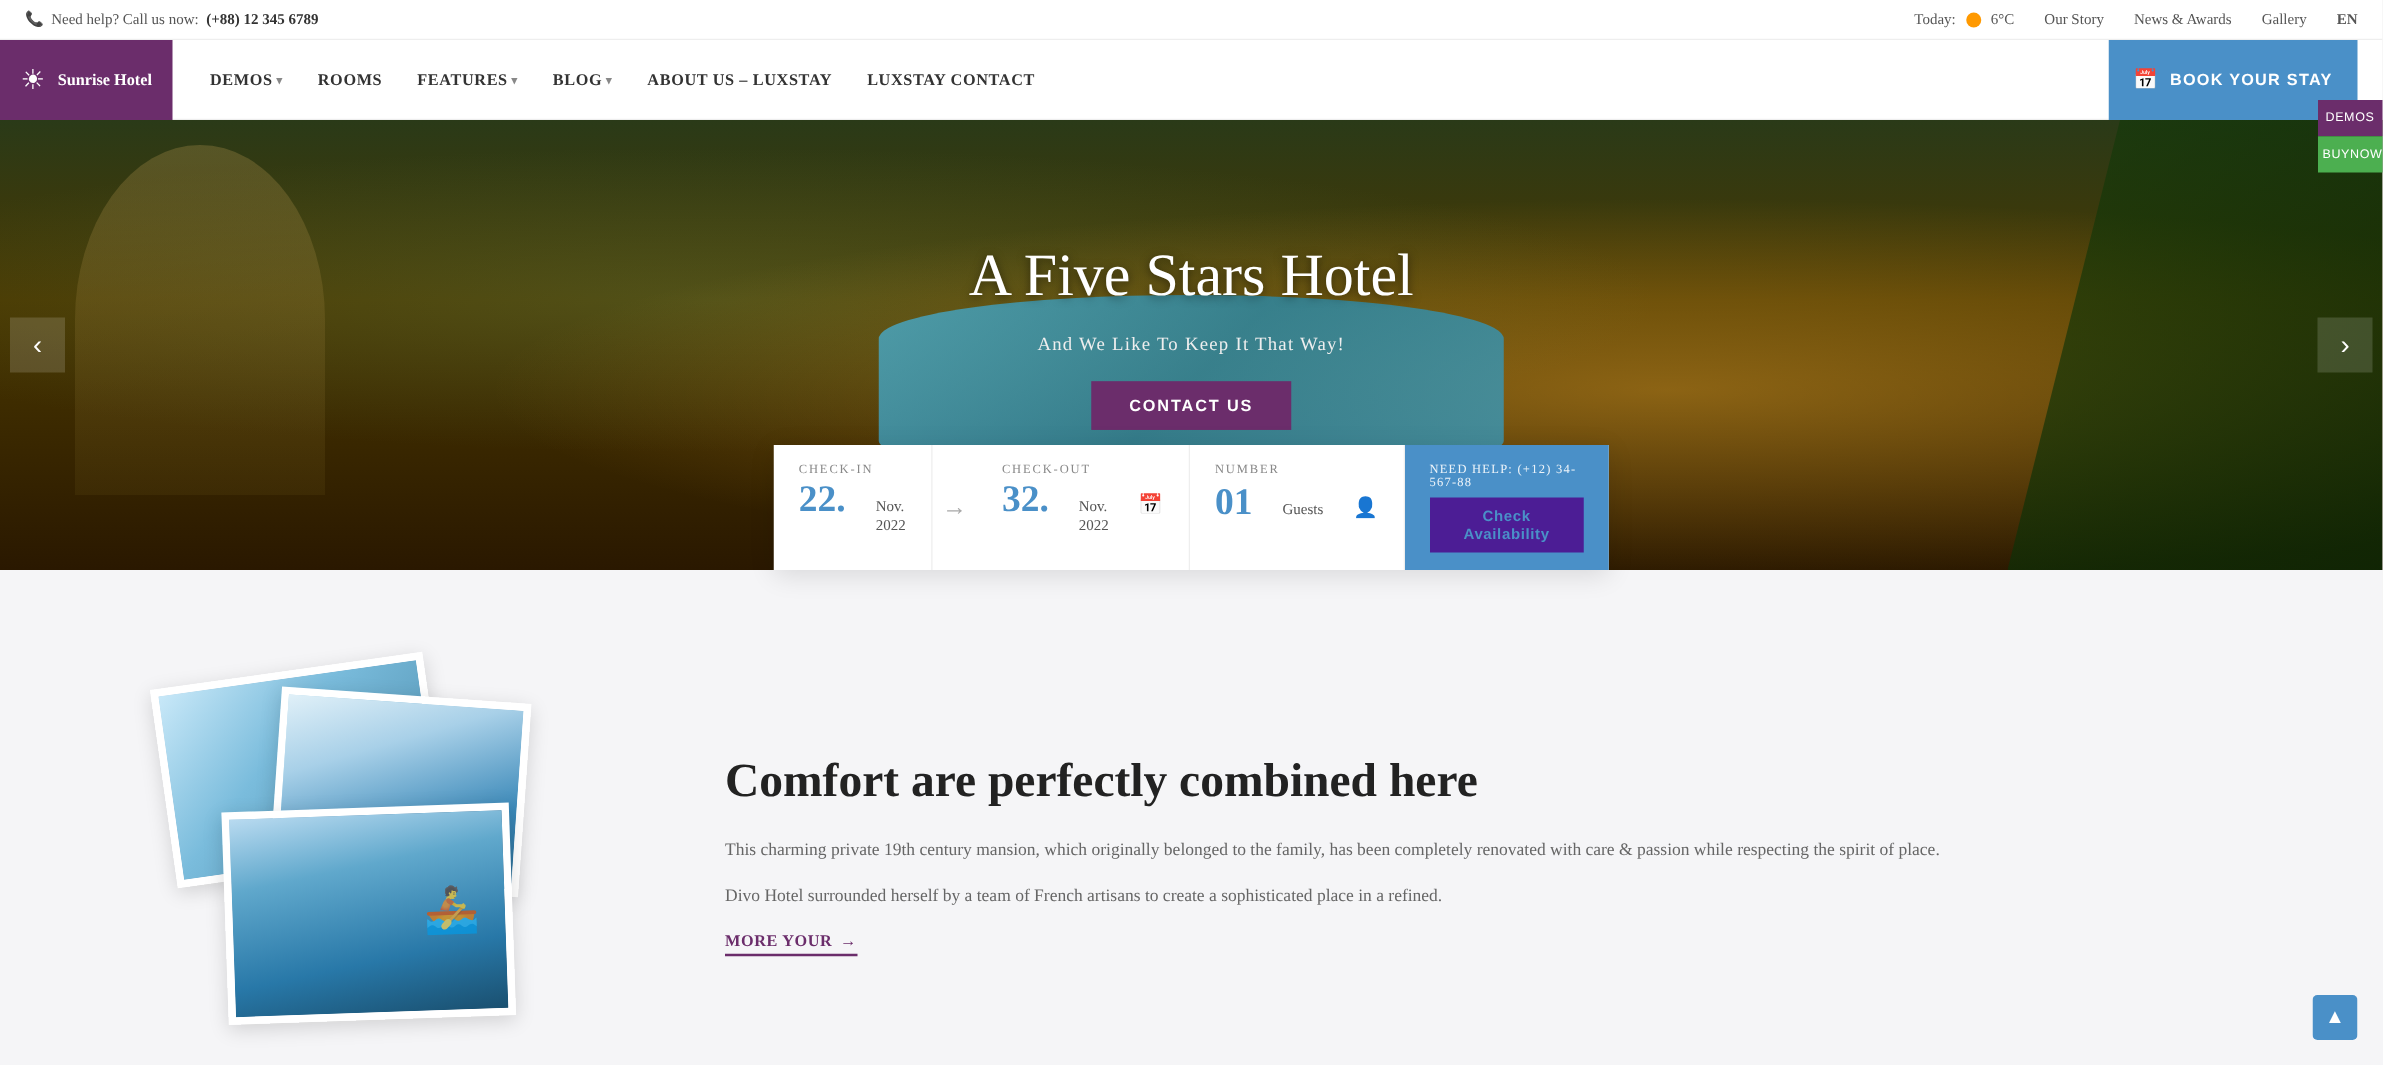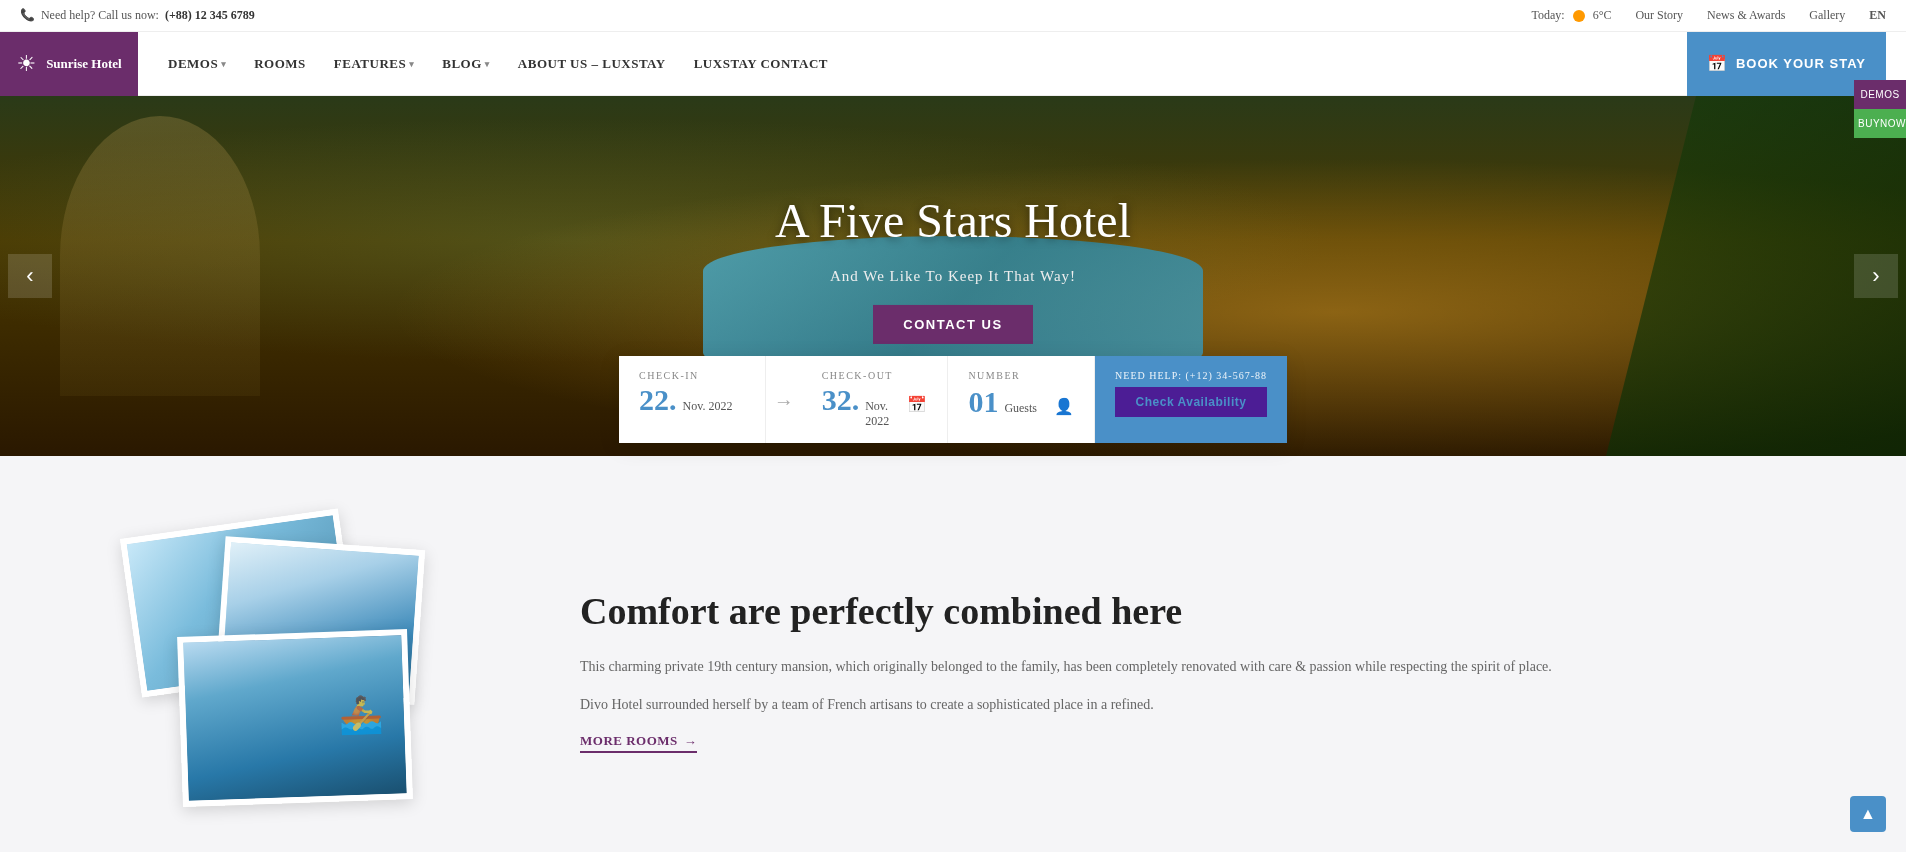--- a/index.html
+++ b/index.html
@@ -93,26 +93,26 @@
       display: flex; align-items: stretch;
       background: #fff; margin: -50px auto 0;
       width: 668px; box-shadow: 0 4px 20px rgba(0,0,0,0.12);
       position: relative; z-index: 10;
     }
     .booking-section {
       padding: 14px 20px; border-right: 1px solid #eee; flex: 1;
     }
     .booking-section:last-child { border-right: none; }
     .booking-label { font-size: 10px; color: #888; letter-spacing: 1.5px; text-transform: uppercase; margin-bottom: 4px; }
-    .booking-date-row { display: flex; align-items: baseline; gap: 6px; }
+    .booking-date-row { display: flex; align-items: baseline; gap: 24px; }
     .booking-day { font-size: 30px; font-weight: 700; color: #4a90c8; line-height: 1; }
     .booking-month { font-size: 12px; color: #555; }
     .booking-number { font-size: 30px; font-weight: 700; color: #4a90c8; }
     .booking-guests { font-size: 12px; color: #555; }
-    .booking-help { background: #4a90c8; color: #fff; padding: 14px 20px; display: flex; flex-direction: column; min-width: 160px; }
+    .booking-help { background: #4a90c8; color: #fff; padding: 14px 20px; display: flex; flex-direction: column; justify-content: center; min-width: 160px; }
     .booking-help-label { font-size: 10px; letter-spacing: 1px; margin-bottom: 6px; opacity: 0.9; text-transform: uppercase; }
     .check-btn {
       background: #4c1d95; color: #4a90c8; border: none; padding: 8px 16px;
       font-size: 12px; font-weight: 700; cursor: pointer; letter-spacing: 0.5px;
     }
 
     
     .about-section {
       display: flex; align-items: center; padding: 60px 120px;
       background: #f5f5f7; gap: 80px; min-height: 340px;
@@ -298,21 +298,21 @@
         <span style="font-size:36px;opacity:0.7;">🚣</span>
       </div>
     </div>
   </div>
 
   <div class="about-text">
     <h2 class="about-title">Comfort are perfectly combined here</h2>
     <p class="about-desc">This charming private 19th century mansion, which originally belonged to the family, has been completely renovated with care &amp; passion while respecting the spirit of place.</p>
     <p class="about-desc">Divo Hotel surrounded herself by a team of French artisans to create a sophisticated place in a refined.</p>
     <a class="more-link" href="#">
-      <span>MORE ROOMS</span>
+      <span>MORE YOUR</span>
       <span>→</span>
     </a>
   </div>
 </div>
 
 <div class="side-widgets">
   <button class="widget-btn">Demos</button>
   <button class="widget-btn green">BuyNow</button>
 </div>
 

